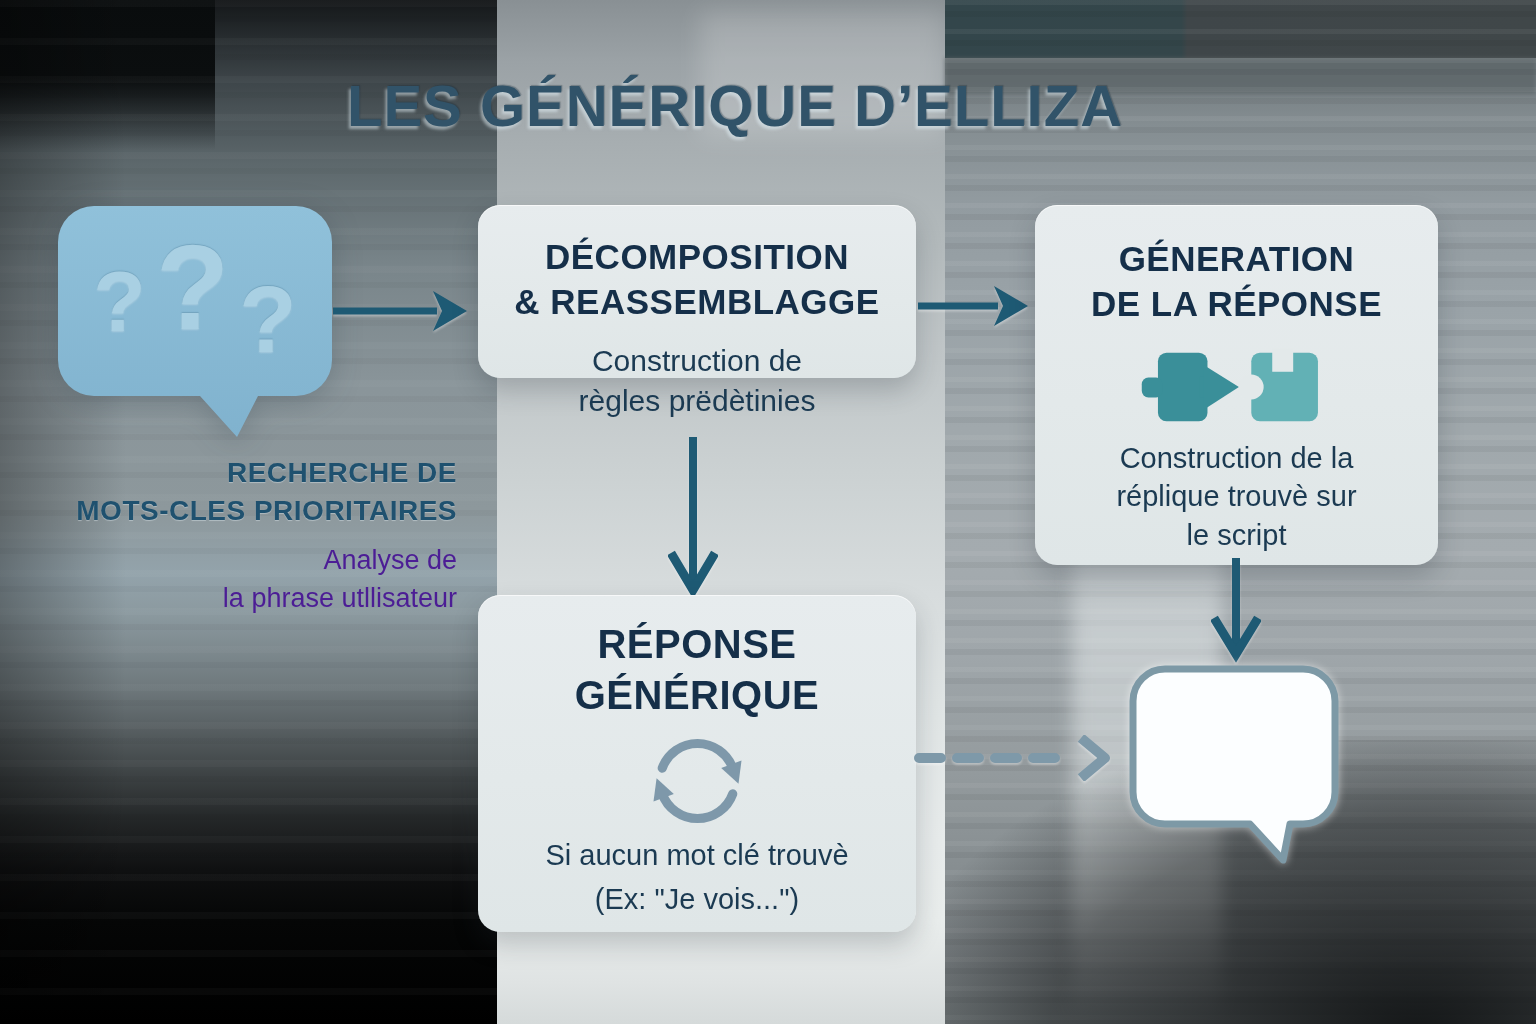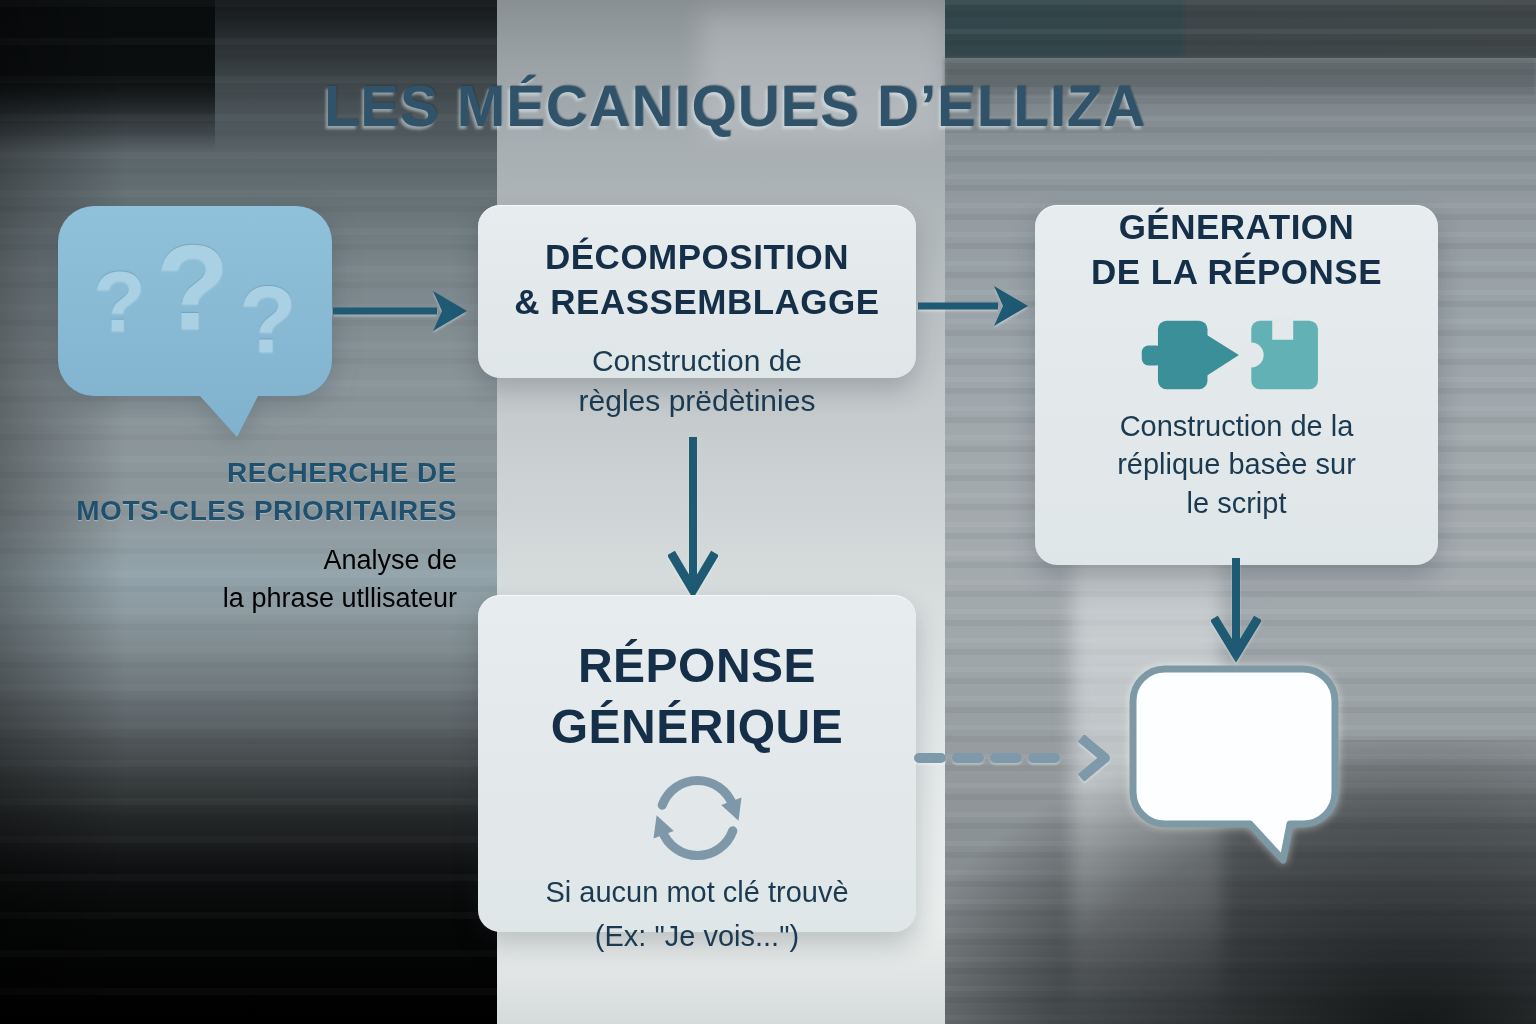--- a/index.html
+++ b/index.html
@@ -89,24 +89,24 @@
     font-weight:bold;font-size:35px;line-height:1.28;color:#152f49;
     letter-spacing:0.5px;white-space:pre-line;
   }
   .card-sub{
     font-size:29px;line-height:1.34;color:#1b3a52;white-space:pre-line;
   }
   .card-decomp{left:478px;top:205px;width:438px;height:173px;}
   .card-decomp .card-heading{padding-top:30px;}
   .card-decomp .card-sub{margin-top:16px;font-size:30px;}
   .card-generation{left:1035px;top:205px;width:403px;height:360px;}
-  .card-generation .card-heading{}
+  .card-generation .card-heading{padding-top:32px;}
   .card-generation .icon-wrap{margin:12px auto 4px;}
   .card-generic{left:478px;top:595px;width:438px;height:337px;}
-  .card-generic .card-heading{padding-top:40px;font-size:48px;}
+  .card-generic .card-heading{padding-top:24px;font-size:40px;}
   .card-generic .icon-wrap{margin:10px auto 2px;}
   .card-generic .card-sub{line-height:1.52;}
   .icon-wrap{display:block;}
 
   
   .blue-bubble{position:absolute;left:58px;top:206px;filter:drop-shadow(0 6px 14px rgba(30,50,65,0.25));}
   .qmarks{
     position:absolute;left:58px;top:214px;width:274px;height:172px;
     display:flex;justify-content:center;align-items:flex-start;gap:10px;
     color:#a9d0e3;font-weight:bold;
@@ -114,21 +114,21 @@
   }
   .q1{font-size:86px;margin-top:38px;}
   .q2{font-size:120px;margin-top:4px;}
   .q3{font-size:94px;margin-top:52px;}
   .input-label{position:absolute;left:7px;top:454px;width:450px;text-align:right;}
   .input-heading{
     font-weight:bold;font-size:28px;line-height:1.34;letter-spacing:0.5px;color:#1f516f;
     white-space:pre-line;text-shadow:0 1px 1px rgba(235,245,250,0.4);
   }
   .input-sub{
-    margin-top:12px;font-size:27px;line-height:1.42;color:#000000;white-space:pre-line;
+    margin-top:12px;font-size:27px;line-height:1.42;color:#4c1d95;white-space:pre-line;
   }
 
   
   .arrow{position:absolute;filter:drop-shadow(0 2px 1px rgba(255,255,255,0.35));}
   .arrow-1{left:333px;top:288px;}
   .arrow-2{left:918px;top:283px;}
   .arrow-3{left:668px;top:437px;}
   .arrow-4{left:1211px;top:558px;}
   .arrow-5{left:913px;top:735px;}
 
@@ -146,21 +146,21 @@
   <div class="bg bg-left-edge"></div>
   <div class="bg bg-mid"></div>
   <div class="bg bg-mid-glow"></div>
   <div class="bg bg-right"></div>
   <div class="bg bg-right-top"></div>
   <div class="bg bg-right-topband"></div>
   <div class="bg bg-right-streaks"></div>
   <div class="bg bg-light-strip"></div>
   <div class="bg bg-right-bottom"></div>
 
-  <h1 class="title">LES MÉCANIQUES D’ELLIZA</h1>
+  <h1 class="title">LES GÉNÉRIQUE D’ELLIZA</h1>
 
   <svg class="blue-bubble" width="274" height="232" viewBox="0 0 274 232">
     <defs>
       <linearGradient id="bubbleGrad" x1="0" y1="0" x2="0" y2="1">
         <stop offset="0" stop-color="#90c1da"></stop>
           <stop offset="1" stop-color="#80b2ce"></stop>
       </linearGradient>
     </defs>
     <path d="M36,0 H238 A36,36 0 0 1 274,36 V154 A36,36 0 0 1 238,190 H200 L179,231 L142,190 H36 A36,36 0 0 1 0,154 V36 A36,36 0 0 1 36,0 Z" fill="url(#bubbleGrad)"></path>
   </svg>
@@ -199,21 +199,21 @@
     <svg class="icon-wrap" width="200" height="96" viewBox="0 0 210 100">
       <rect x="22" y="14" width="52" height="72" rx="9" fill="#3a8f99"></rect>
       <rect x="5" y="40" width="22" height="21" rx="7" fill="#3a8f99"></rect>
       <rect x="66" y="39" width="12" height="22" fill="#3a8f99"></rect>
       <polygon points="70,27 107,50 70,74" fill="#3a8f99"></polygon>
       <rect x="120" y="14" width="70" height="72" rx="9" fill="#62b1b5"></rect>
       <rect x="142" y="10" width="22" height="24" fill="#e3e9ea"></rect>
       <circle cx="120" cy="50" r="13" fill="#e3e9ea"></circle>
     </svg>
     <div class="card-sub">Construction de la
-réplique basèe sur
+réplique trouvè sur
 le script</div>
   </section>
 
   <svg class="arrow arrow-3" width="50" height="165" viewBox="0 0 50 165">
     <line x1="25" y1="0" x2="25" y2="150" stroke="#1e5a74" stroke-width="8"></line>
     <polyline points="3,116 25,153 47,116" fill="none" stroke="#1e5a74" stroke-width="9"></polyline>
   </svg>
 
   <section class="card card-generic">
     <div class="card-heading">RÉPONSE

